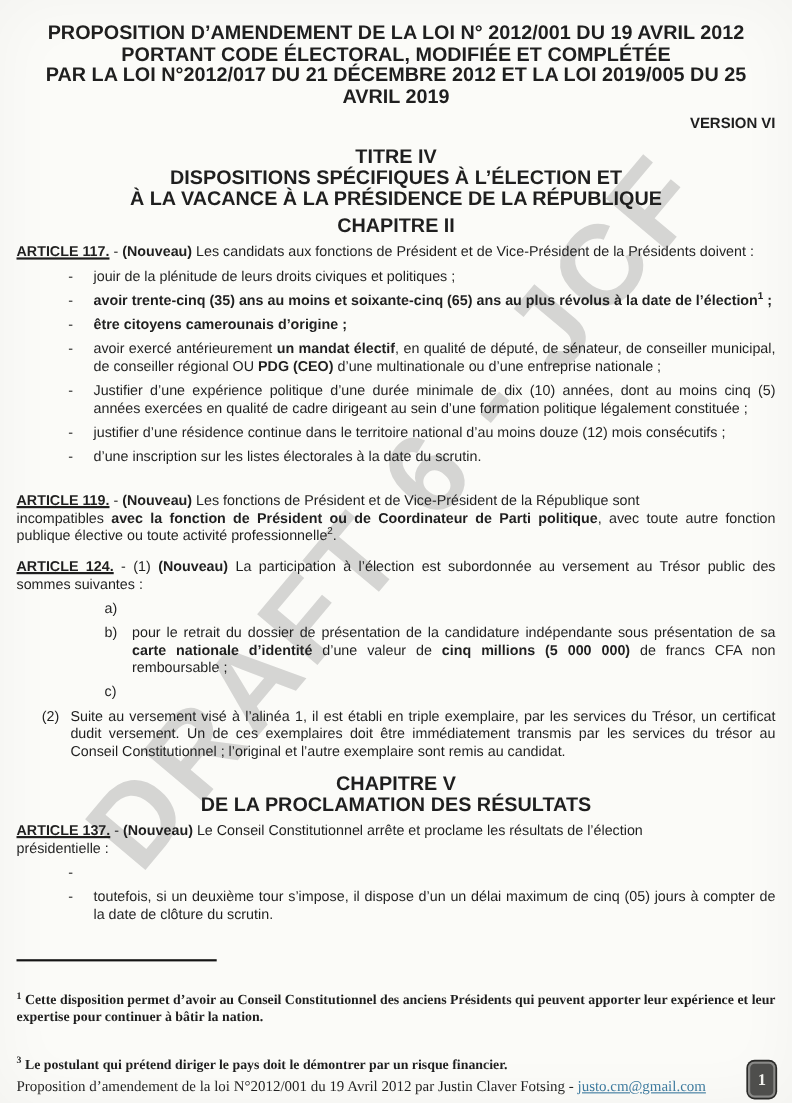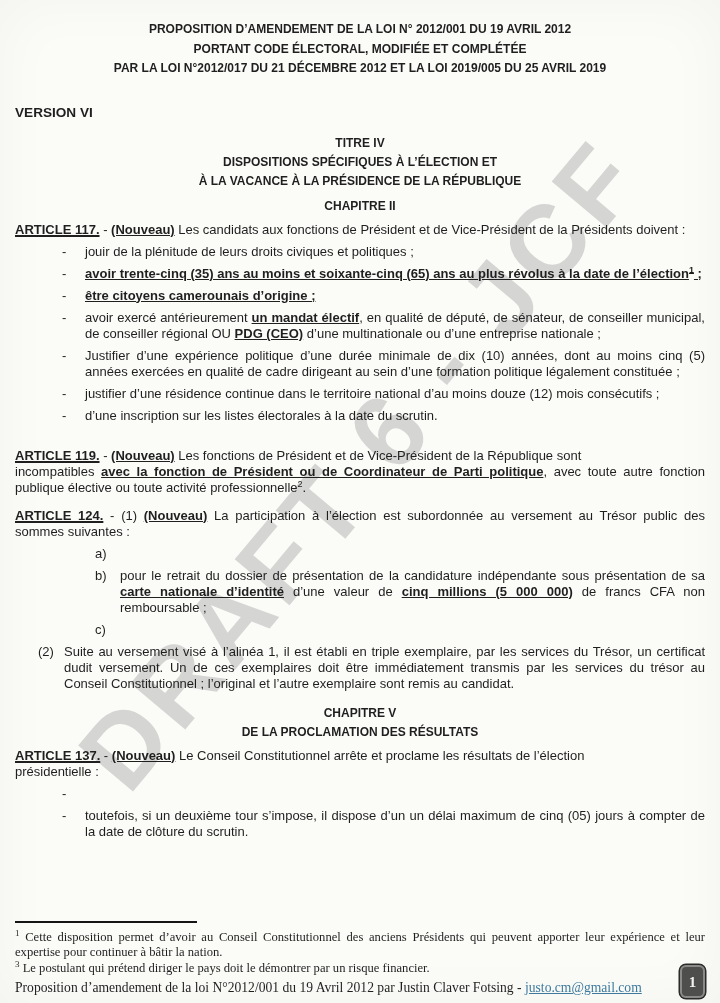--- a/index.html
+++ b/index.html
@@ -17,42 +17,42 @@
   }
   .content{position:relative; z-index:2;}
   .watermark{
     position:absolute; left:360px; top:465px; z-index:1;
     transform:translate(-50%,-50%) rotate(-50deg);
     font-weight:600; font-size:104px; letter-spacing:6px; white-space:nowrap;
     color:var(--watermark); opacity:0.40; pointer-events:none;
     font-family:"Liberation Sans", sans-serif;
   }
   
-  .t-line{ text-align:center; font-weight:bold; font-size:12px; line-height:19.5px; }
-  .version{ text-align:left; font-weight:bold; font-size:13.6px; line-height:19px; margin-top:24px; }
-  .heading{ text-align:center; font-weight:bold; font-size:12px; line-height:19px; }
+  .t-line{ text-align:center; font-weight:bold; font-size:18px; line-height:19.5px; }
+  .version{ text-align:right; font-weight:bold; font-size:13.6px; line-height:19px; margin-top:4px; }
+  .heading{ text-align:center; font-weight:bold; font-size:18px; line-height:19px; }
   
   .para{ text-align:justify; margin-top:8px; }
   .item{ display:flex; margin-top:6px; }
   .item .marker{ flex:0 0 auto; }
   .item .itext{ display:block; text-align:justify; flex:1 1 auto; }
   .dash{ padding-left:47px; }  .dash .marker{ width:23px; }
   .alpha{ padding-left:80px; } .alpha .marker{ width:25px; }
   .num{ padding-left:23px; }   .num .marker{ width:26px; }
   .sb-sm{ margin-top:6px; } .sb-md{ margin-top:12px; } .sb-lg{ margin-top:24px; }
-  .b{ font-weight:bold;text-decoration:underline; }
+  .b{ font-weight:bold; }
   .u{ text-decoration:underline; text-decoration-thickness:1.5px; }
   .sup{ font-size:9px; vertical-align:super; line-height:0; }
   
   .spacer{ flex:1 1 auto; }
   .footzone{ position:relative; z-index:2; }
   .fn-sep{ width:182px; border-top:2px solid #151515; margin:10px 0 7px 0; }
   .fnote{
-    font-family:"Liberation Serif", serif; font-weight:normal;
-    font-size:12.6px; line-height:15.5px; text-align:justify;
+    font-family:"Liberation Serif", serif; font-weight:bold;
+    font-size:12.6px; line-height:15.5px; text-align:justify;margin-top:28px;
   }
   .footer-line{
     font-family:"Liberation Serif", serif; font-size:13.6px; line-height:18px;
     margin-top:3px; padding-right:60px;
   }
   .footer-line a.mail{ color:var(--link); text-decoration:underline; cursor:pointer; }
   .badge{
     position:absolute; right:15px; bottom:5px; z-index:3;
     width:25px; height:33px; background:var(--badge_bg); border-radius:6px;
     box-shadow: inset 0 0 0 2px #8a8a88, 0 0 0 1.5px #2a2a28;

